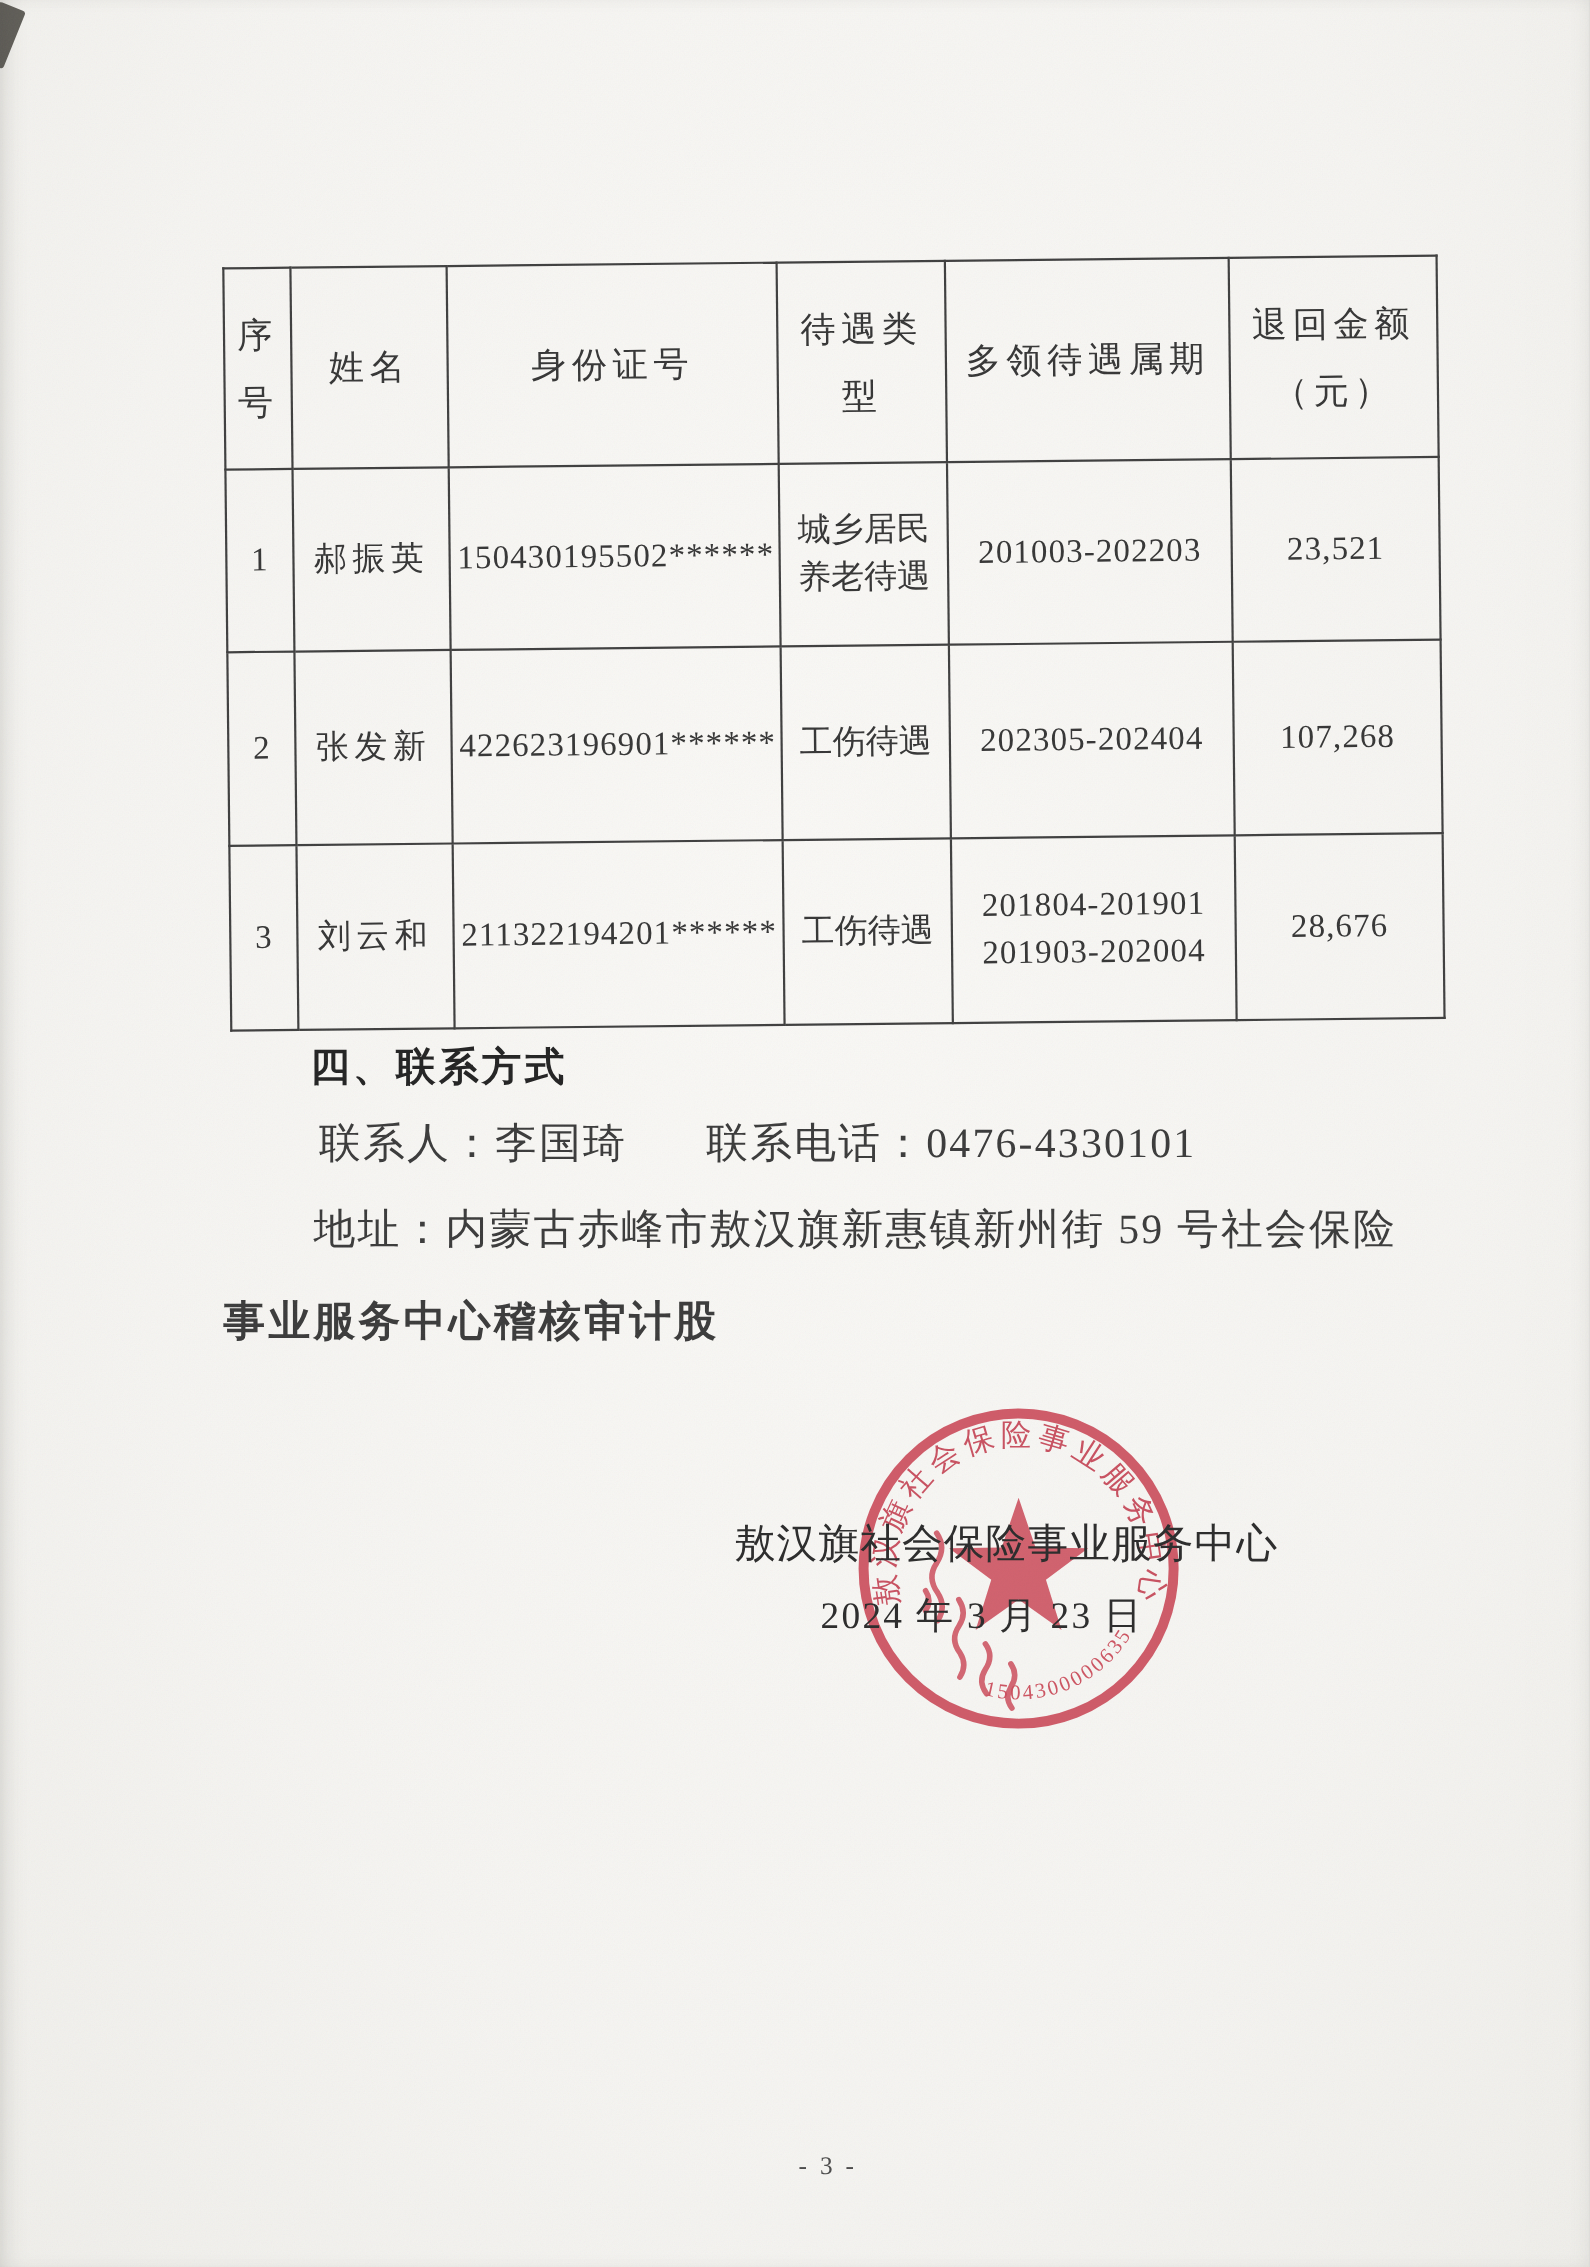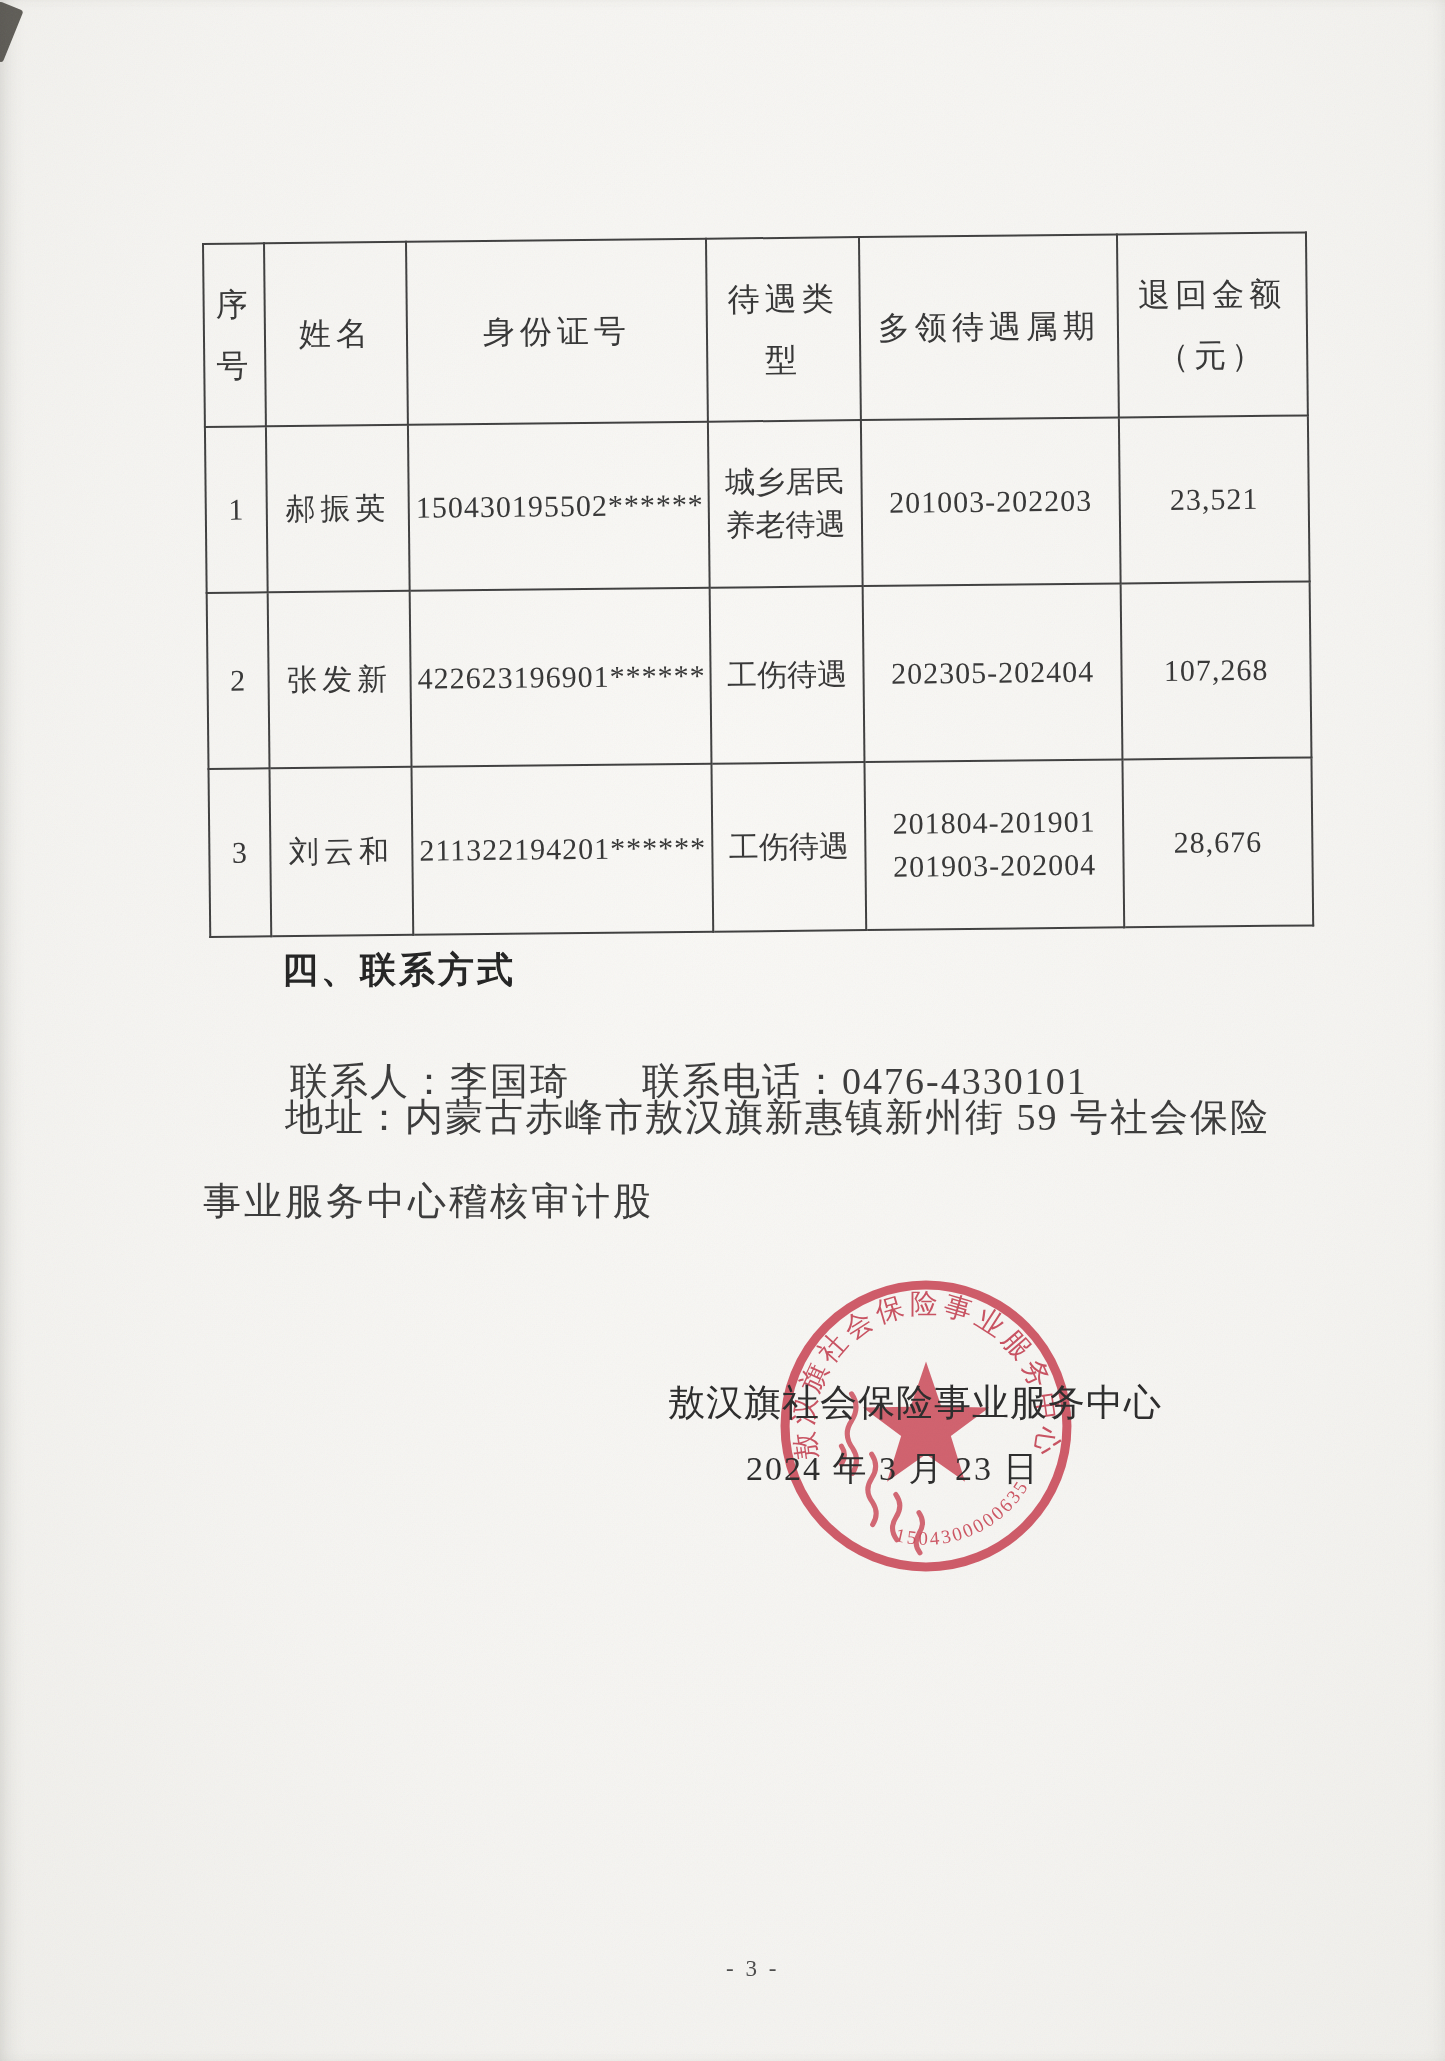--- a/index.html
+++ b/index.html
@@ -39,24 +39,24 @@
   .doc-table .num{letter-spacing:1px;}
   .two-line div{white-space:nowrap;}
 
   
   .abs{position:absolute;white-space:nowrap;}
   .section-heading{
     left:282px;top:946px;
     font-family:"Liberation Sans","DejaVu Sans",sans-serif;
     font-weight:bold;font-size:36px;color:#222;letter-spacing:3px;
   }
-  .contact-line{left:290px;top:1014px;font-size:38px;color:#3a3a3a;letter-spacing:2px;margin-top:42px;}
+  .contact-line{left:290px;top:1014px;font-size:38px;color:#3a3a3a;letter-spacing:2px;}
   .contact-gap{display:inline-block;width:72px;}
   .addr1{left:285px;top:1092px;font-size:38px;color:#3a3a3a;letter-spacing:2px;}
-  .addr2{left:203px;top:1176px;font-size:38px;color:#3a3a3a;letter-spacing:3px;}
+  .addr2{left:203px;top:1176px;font-size:38px;color:#3a3a3a;letter-spacing:3px;font-weight:bold;}
 
   
   .stamp{
     position:absolute;left:775px;top:1275px;width:302px;height:302px;
     mix-blend-mode:multiply;opacity:.9;z-index:1;
   }
   .sign-org{
     left:668px;top:1378px;font-size:37px;color:#2e2e2e;
     letter-spacing:1px;z-index:2;
   }

